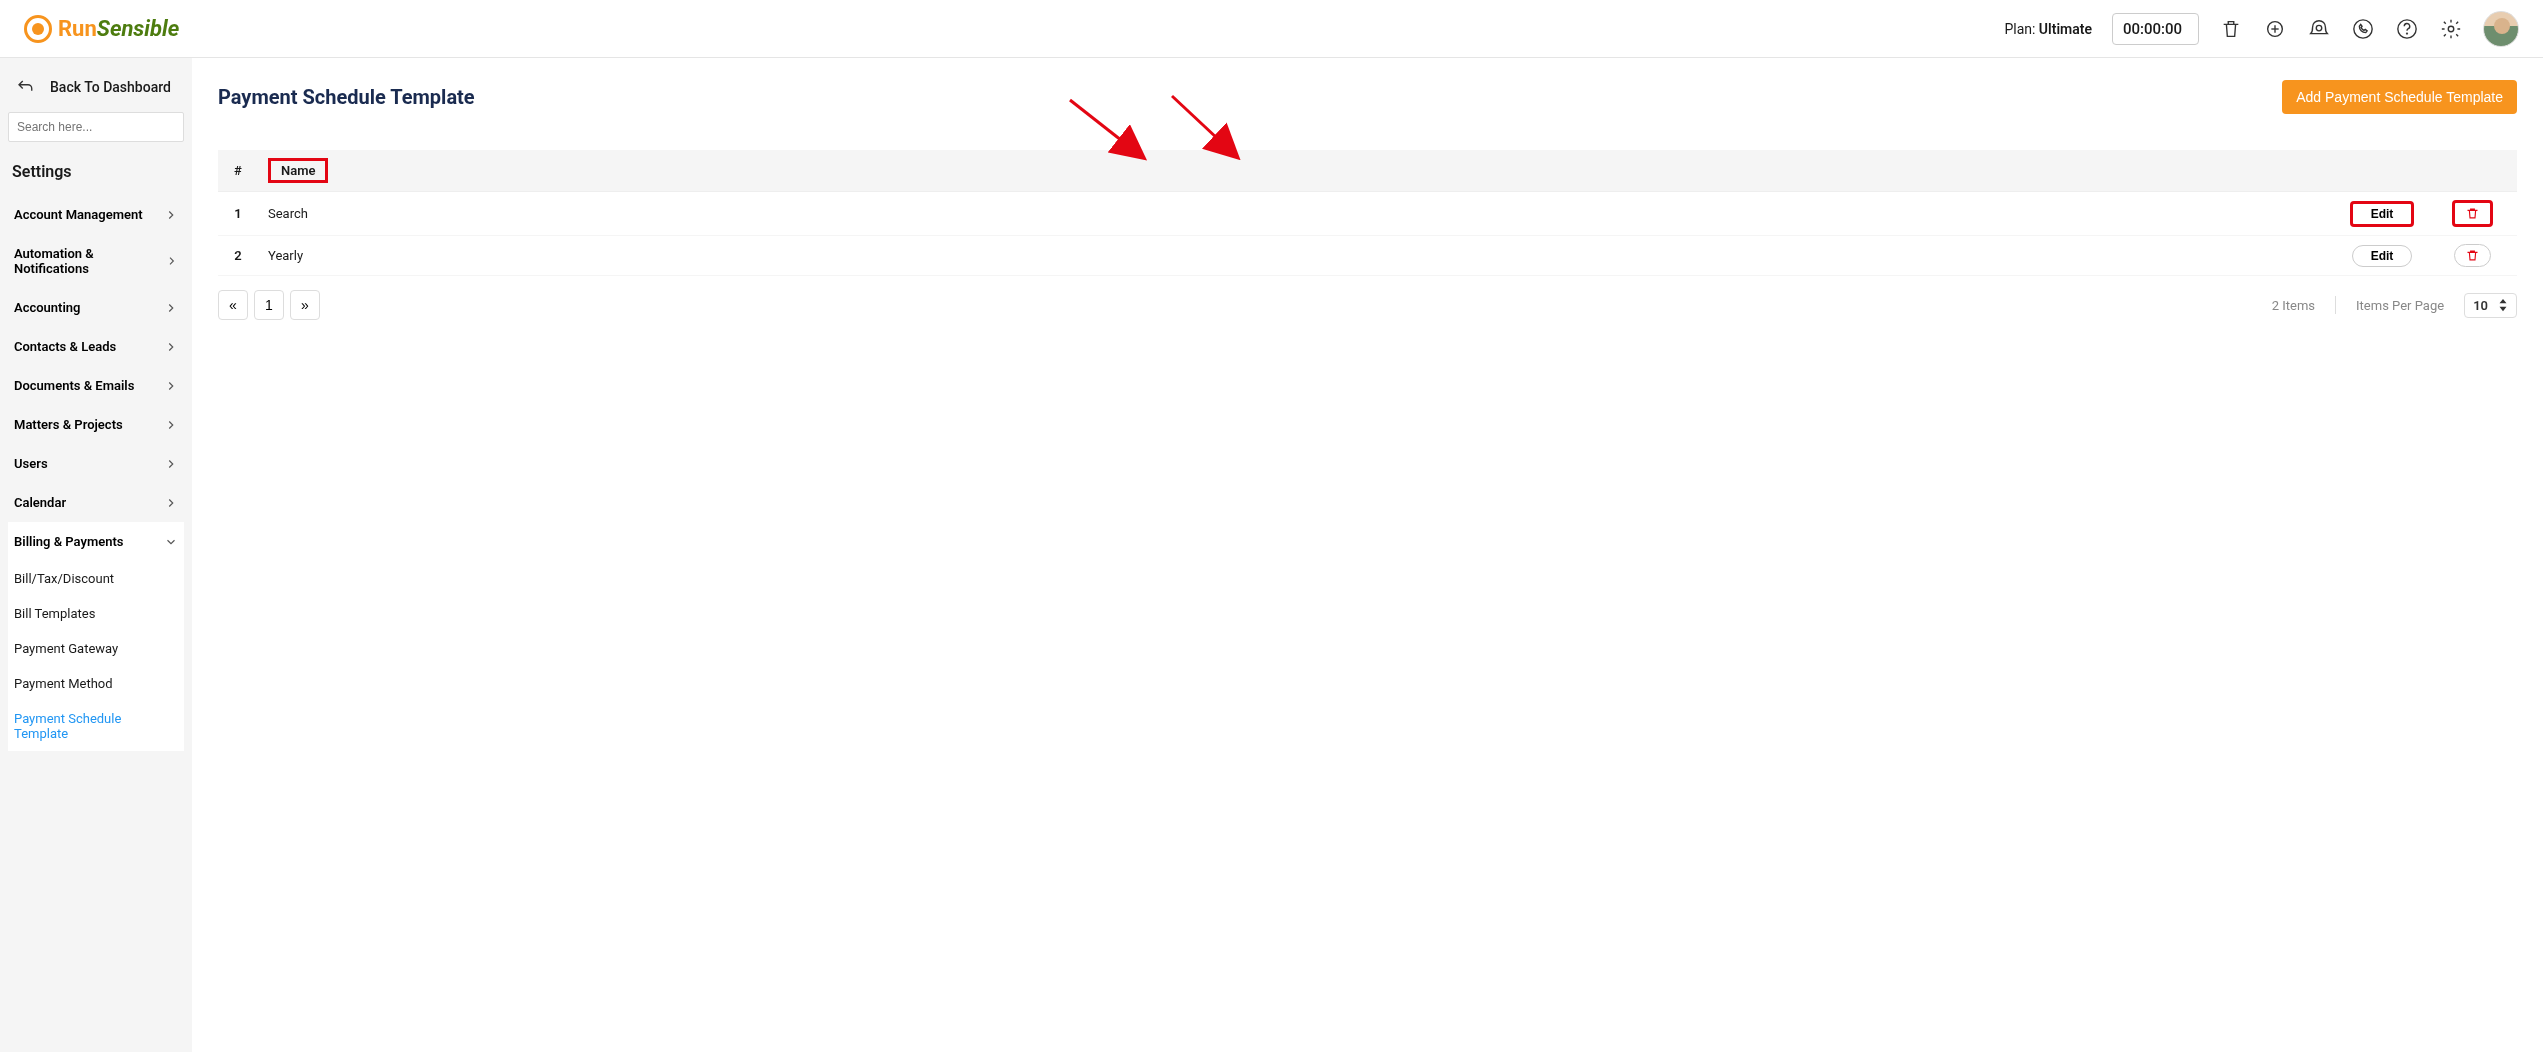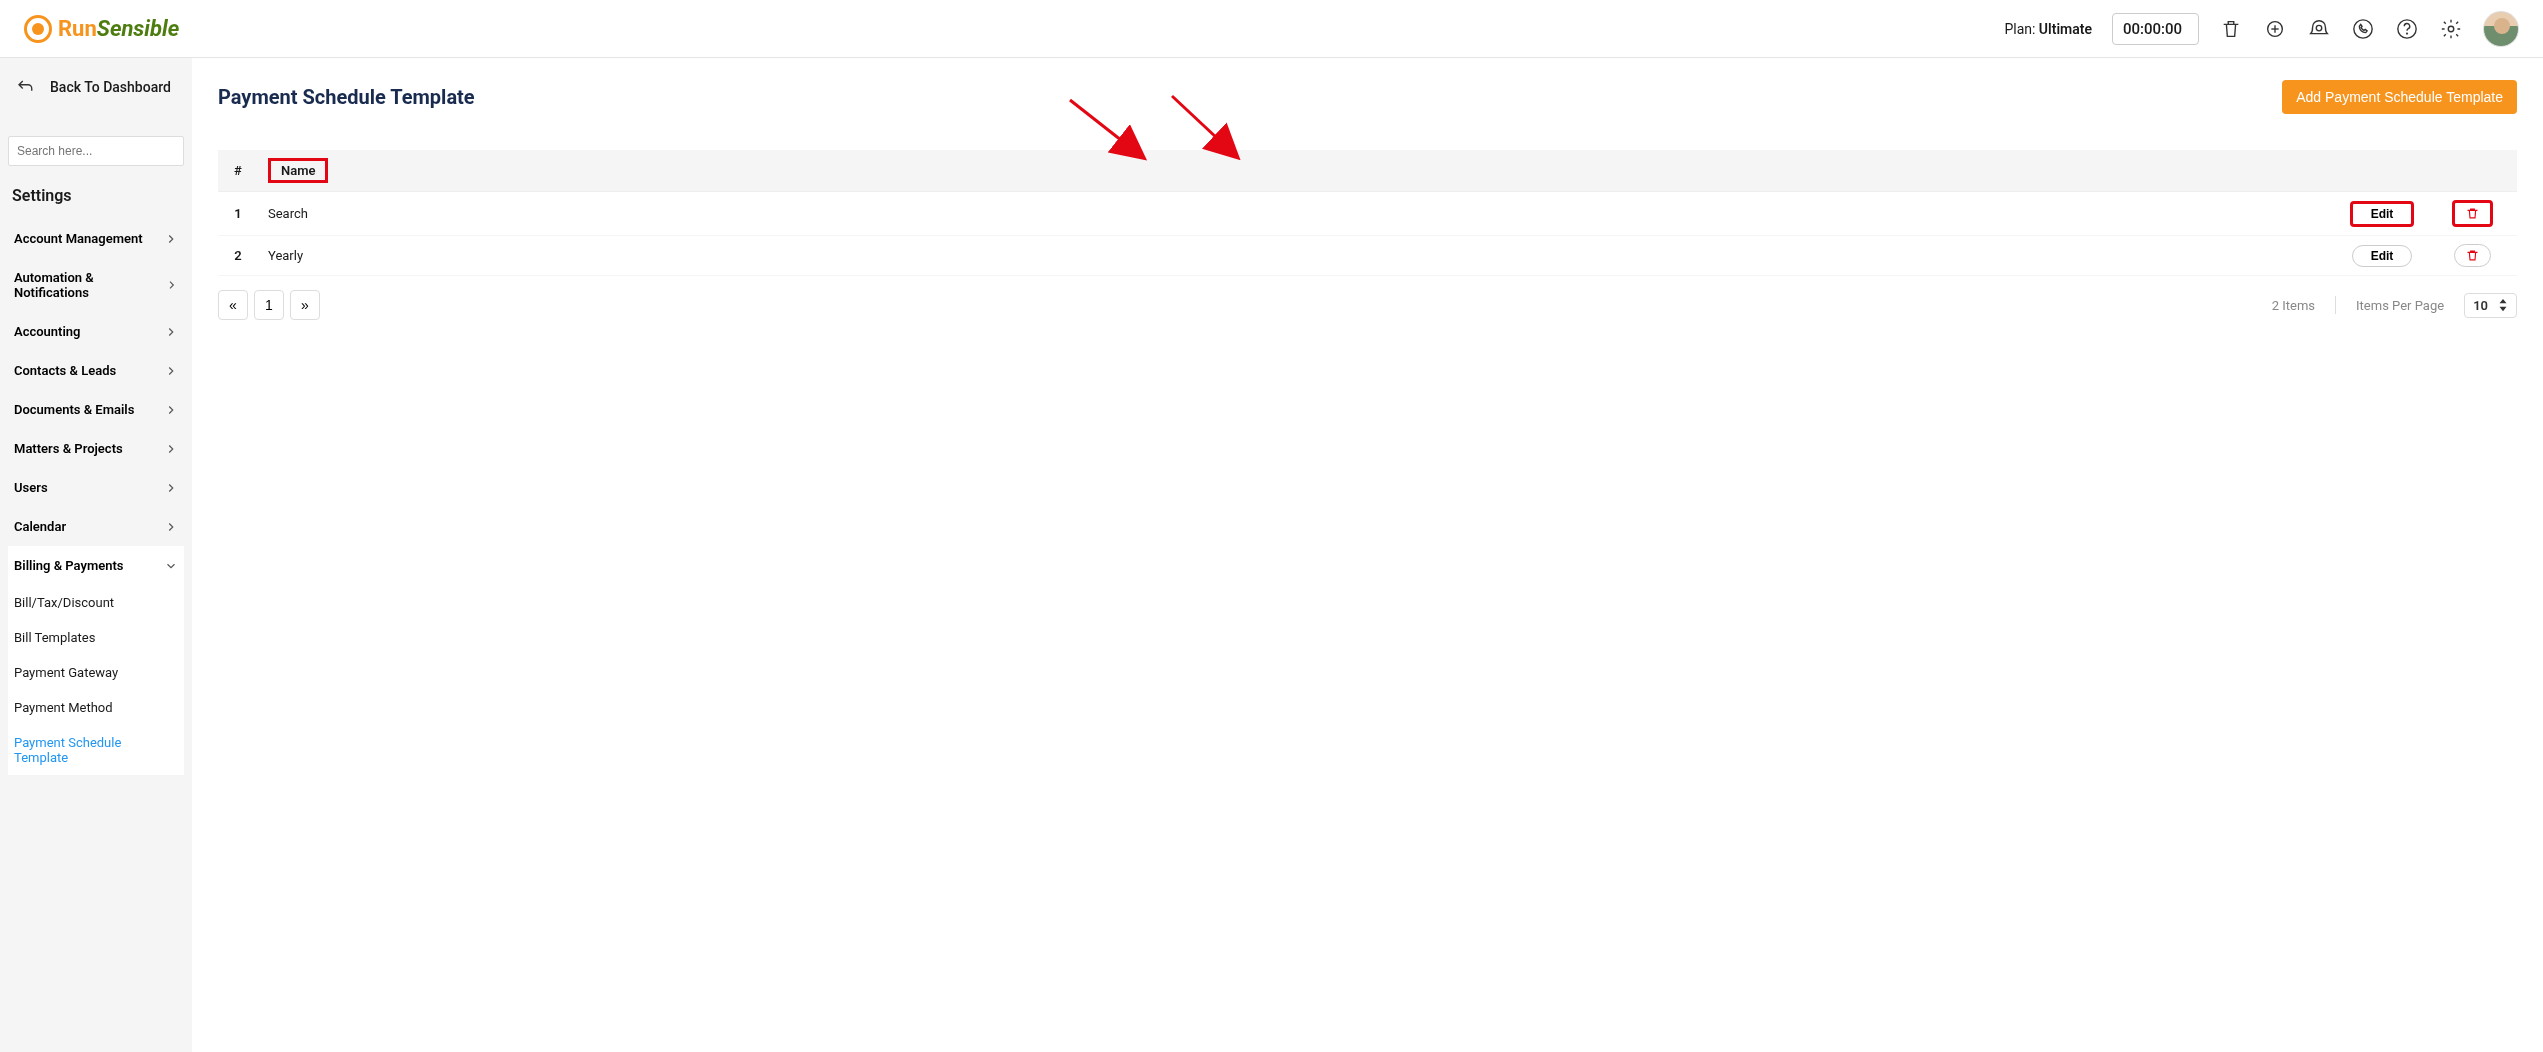--- a/index.html
+++ b/index.html
@@ -22,21 +22,21 @@
     .avatar { width: 36px; height: 36px; border-radius: 50%; background: linear-gradient(#e8cdb0 40%, #6e8e6e 40%); border: 1px solid #ddd; cursor: pointer; overflow:hidden; position:relative;}
     .avatar::after{content:'';position:absolute;top:6px;left:10px;width:16px;height:16px;border-radius:50%;background:#d9b38c;}
     
     
     .layout { display: flex; }
     
     
     .sidebar { width: 192px; background: #f5f5f5; min-height: calc(100vh - 58px); padding: 12px 8px; }
     .back-btn { display: flex; align-items: center; gap: 16px; padding: 8px 8px 16px; font-size: 14px; font-weight: 500; cursor: pointer; }
     .back-btn svg { width: 18px; height: 18px; stroke: #333; fill: none; stroke-width: 1.8; }
-    .search-box { width: 100%; border: 1px solid #ddd; border-radius: 2px; padding: 7px 8px; font-size: 12px; margin-bottom: 16px; background:#fff;margin-top:24px; }
+    .search-box { width: 100%; border: 1px solid #ddd; border-radius: 2px; padding: 7px 8px; font-size: 12px; margin-bottom: 16px; background:#fff; }
     .settings-title { font-size: 16px; font-weight: 600; padding: 4px 4px 14px; }
     .menu-item { display: flex; align-items: center; justify-content: space-between; padding: 12px 6px; font-size: 13px; font-weight: 600; cursor: pointer; color: #000000; }
     .menu-item svg { width: 14px; height: 14px; stroke: #555; fill: none; stroke-width: 2; }
     .menu-item.expanded { background: #fff; }
     .submenu { background: #fff; }
     .submenu-item { padding: 10px 6px; font-size: 13px; font-weight: 400; cursor: pointer; }
     .submenu-item.active { color: #2196f3; }
     
     
     .main { flex: 1; padding: 22px 26px; position: relative; }

